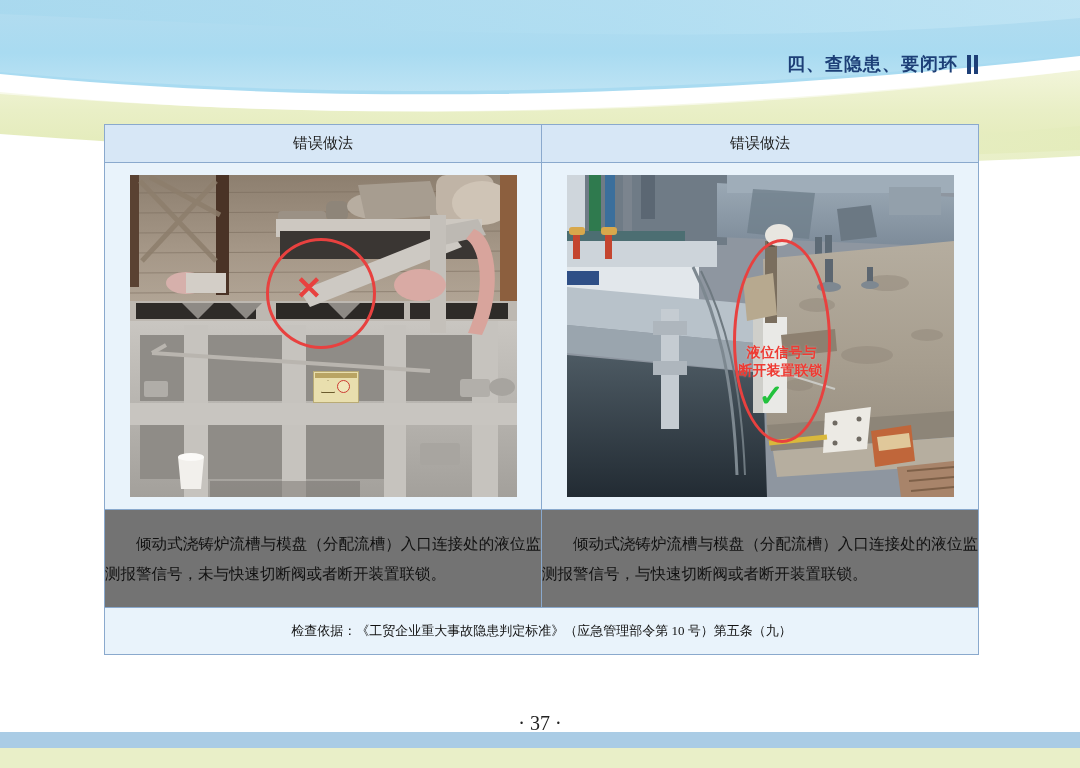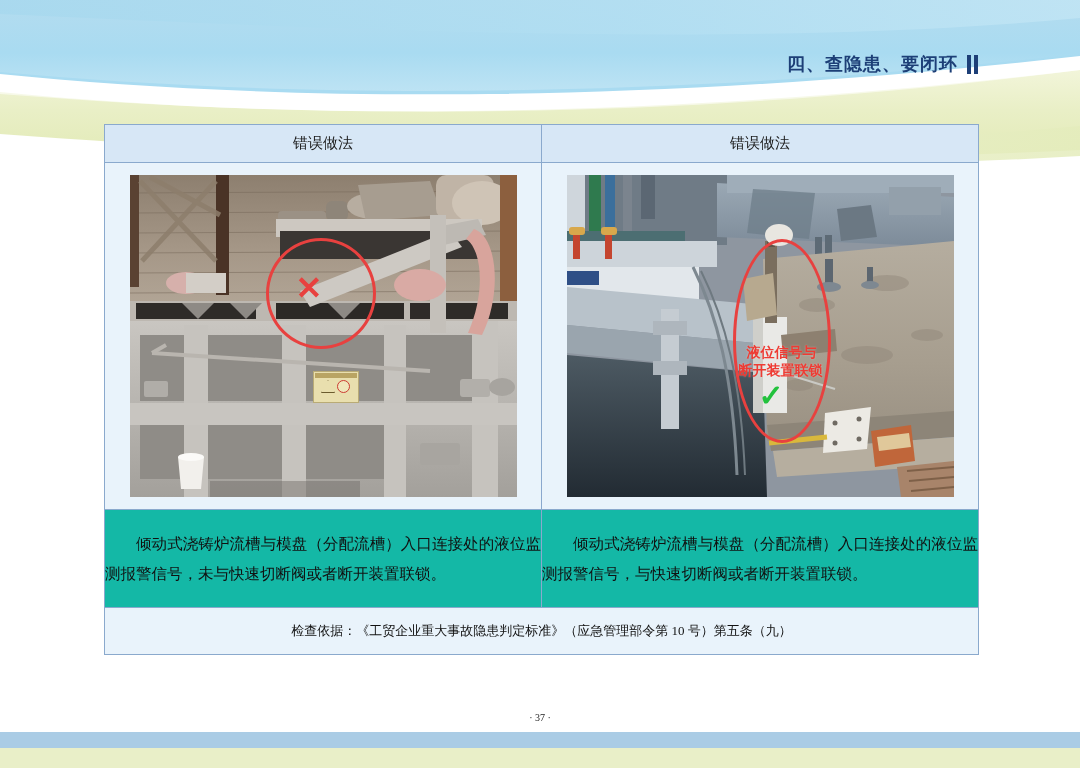--- a/index.html
+++ b/index.html
@@ -89,21 +89,21 @@
   .photo-frame {
     width: 387px;
     height: 322px;
     margin: 0 auto;
     position: relative;
     overflow: hidden;
     background: #b9b4ab;
   }
 
   .text-cell {
-    background: #14b8a6;
+    background: #737373;
     height: 97px;
     padding: 14px 13px 12px 13px;
     vertical-align: top;
   }
   .body-text {
     font-size: 15.5px;
     line-height: 30px;
     color: #111;
     text-indent: 2em;
     text-align: justify;
@@ -119,21 +119,21 @@
     font-family: "Liberation Serif", "DejaVu Serif", serif;
   }
 
   
   #page-number {
     position: absolute;
     left: 0;
     top: 712px;
     width: 1080px;
     text-align: center;
-    font-size: 10px;
+    font-size: 20px;
     color: #222;
     font-family: "Liberation Serif", "DejaVu Serif", serif;
   }
 
   
   #bottom-stripes {
     position: absolute;
     left: 0; bottom: 0;
     width: 1080px;
     height: 36px;

